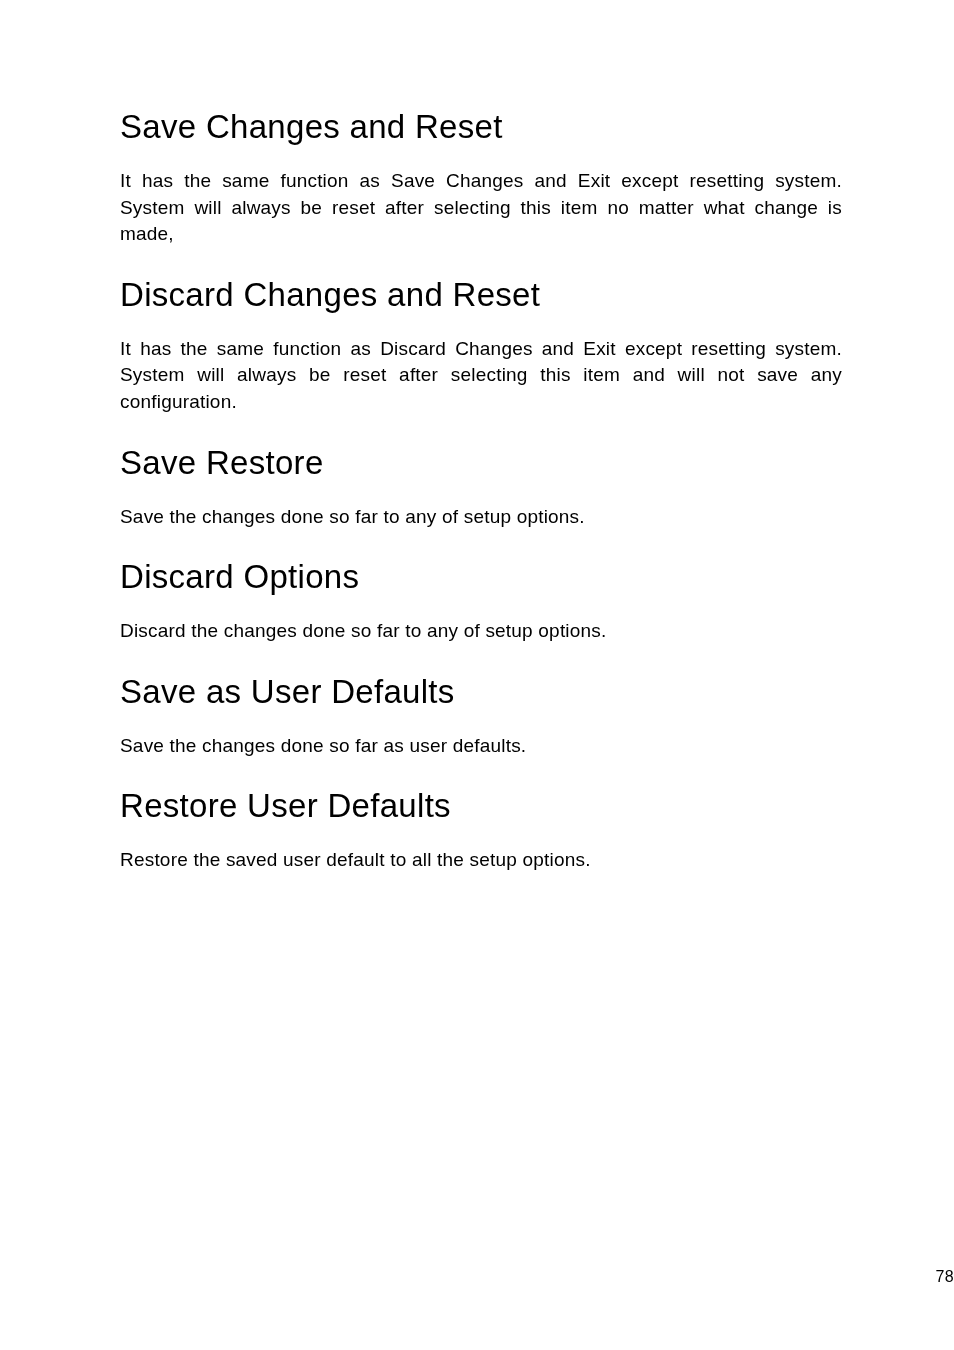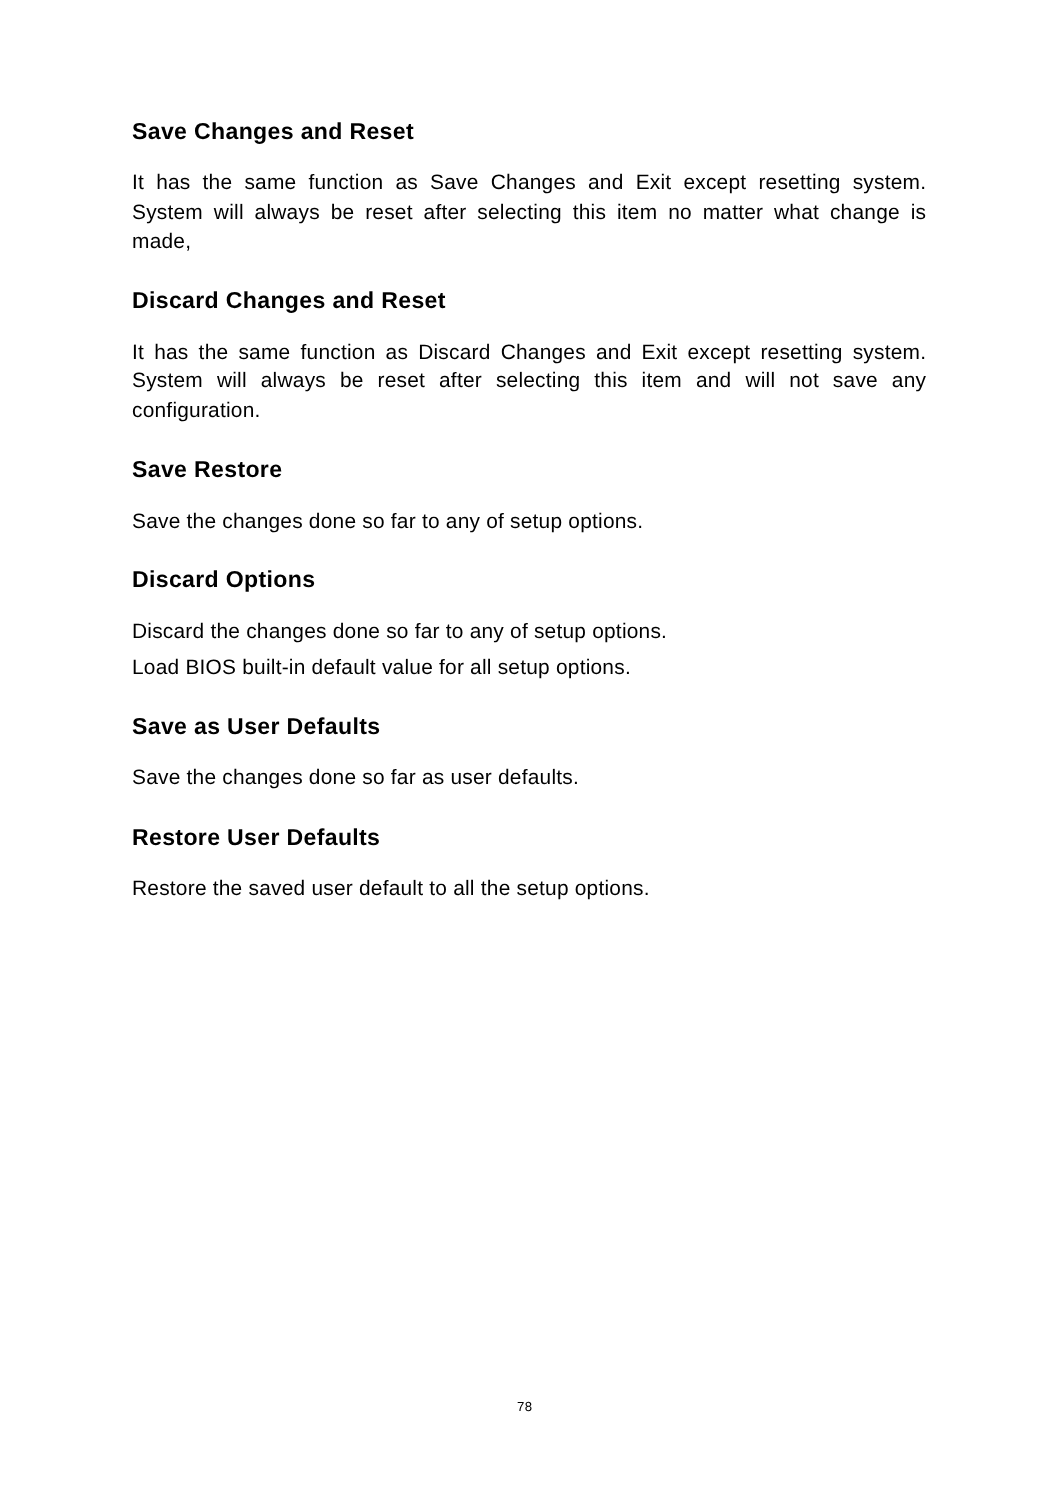--- a/index.html
+++ b/index.html
@@ -5,22 +5,22 @@
     * { box-sizing: border-box; margin: 0; padding: 0; }
     html, body { width: 954px; height: 1350px; background: #fff; }
     body { font-family: Arial, Helvetica, sans-serif; color: #000; position: relative; }
     .page {
       position: absolute;
       left: 120px;
       top: 108px;
       width: 722px;
     }
     h2 {
-      font-size: 21px;
-      font-weight: bold;
+      font-size: 33px;
+      font-weight: normal;
       letter-spacing: 0.3px;
       margin-bottom: 22px;
       margin-top: 0;
     }
     h2.sub { margin-top: 28px; }
     p {
       font-size: 19px;
       line-height: 1.4;
       letter-spacing: 0.2px;
       margin: 0;
@@ -28,22 +28,22 @@
     p.justify {
       text-align: justify;
       text-justify: inter-word;
     }
     .section { margin-bottom: 6px; }
     .page-number {
       position: absolute;
       bottom: 64px;
       left: 0;
       right: 0;
-      text-align: center;
-      font-size: 12px;
+      text-align: right;
+      font-size: 16px;
       color: #000;
       letter-spacing: 0.3px;
     }
   </style>
 </head>
 <body>
 
 <div class="page">
 
   <div class="section">
@@ -60,21 +60,20 @@
     <h2 class="sub">Save Restore</h2>
     <p>Save the changes done so far to any of setup options.</p>
   </div>
 
   <div class="section">
     <h2 class="sub">Discard Options</h2>
     <p>Discard the changes done so far to any of setup options.</p>
   </div>
 
   <div class="section">
-    <p>Load BIOS built-in default value for all setup options.</p>
   </div>
 
   <div class="section">
     <h2 class="sub">Save as User Defaults</h2>
     <p>Save the changes done so far as user defaults.</p>
   </div>
 
   <div class="section">
     <h2 class="sub">Restore User Defaults</h2>
     <p>Restore the saved user default to all the setup options.</p>

